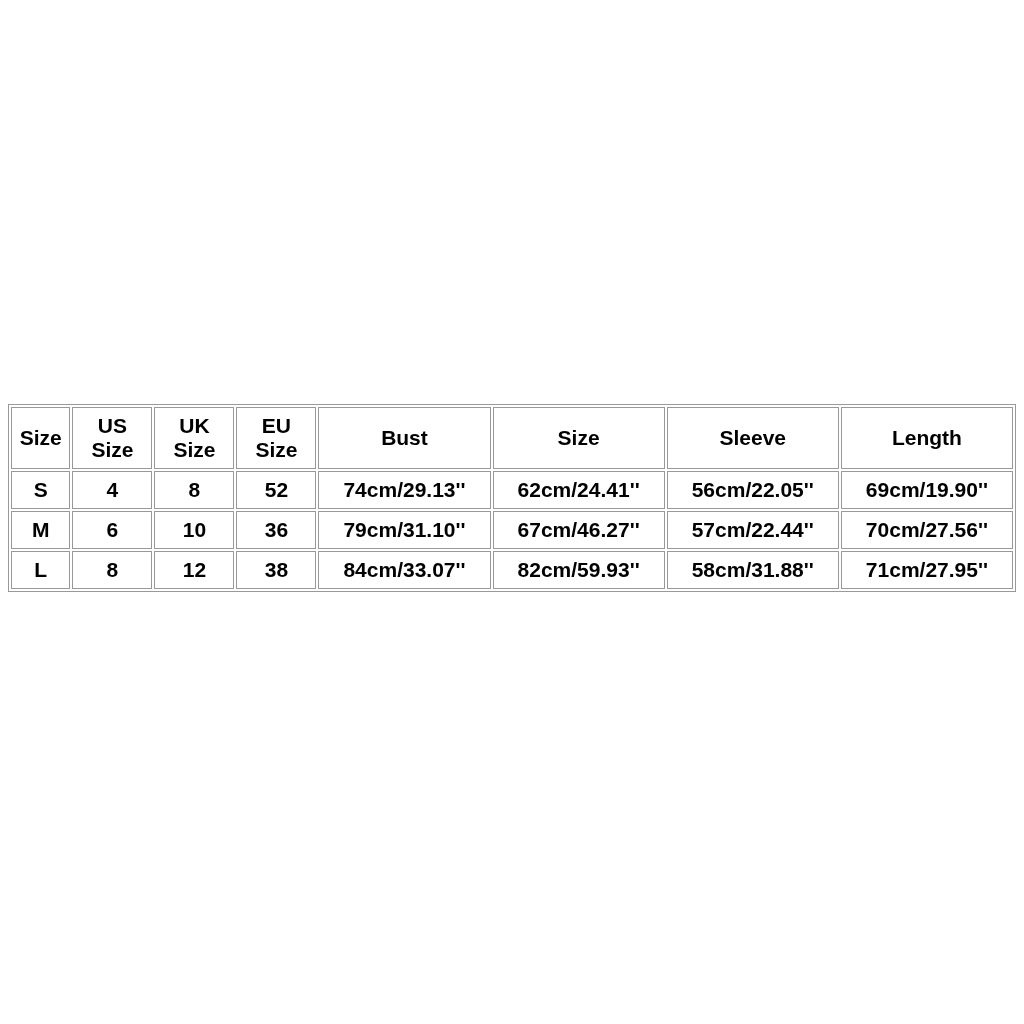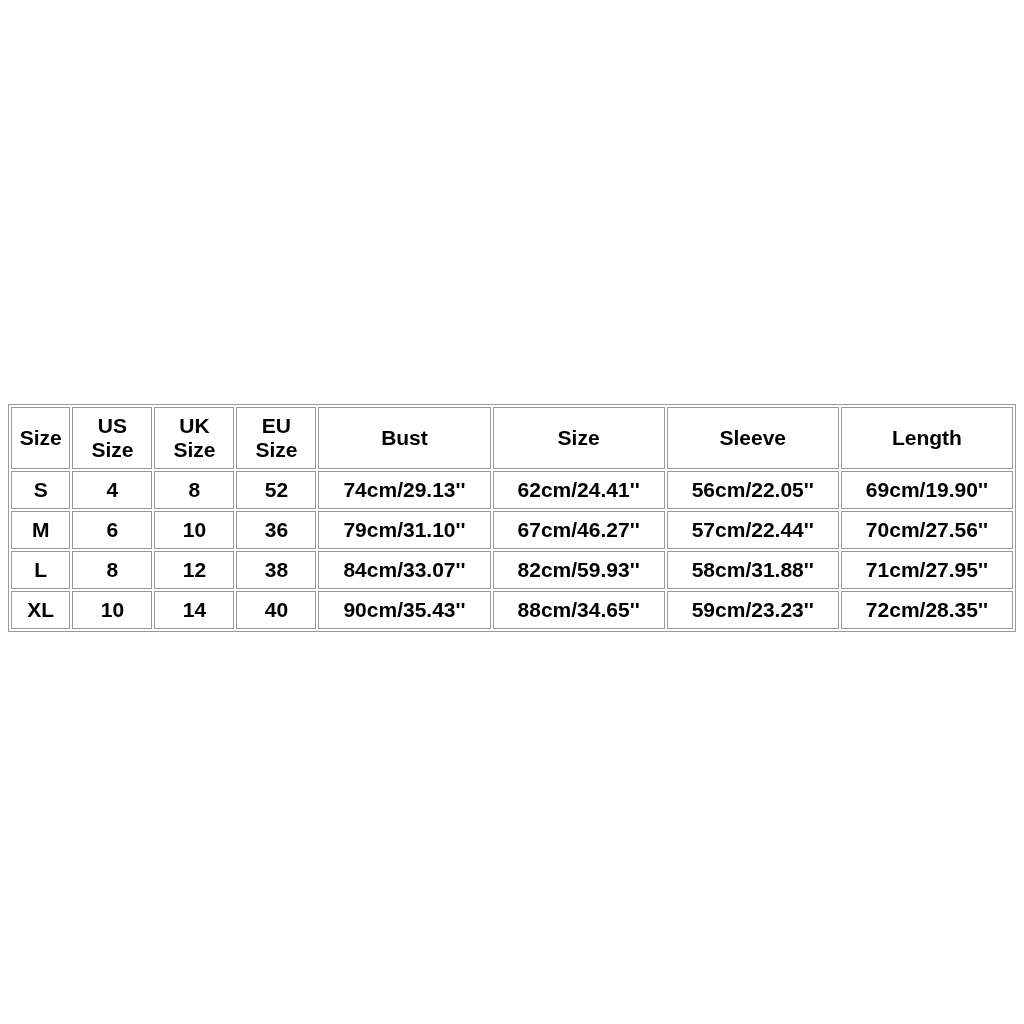--- a/index.html
+++ b/index.html
@@ -99,25 +99,15 @@
       <tr>
         <td>L</td>
         <td>8</td>
         <td>12</td>
         <td>38</td>
         <td>84cm/33.07''</td>
         <td>82cm/59.93''</td>
         <td>58cm/31.88''</td>
         <td>71cm/27.95''</td>
       </tr>
-      <tr>
-        <td>XL</td>
-        <td>10</td>
-        <td>14</td>
-        <td>40</td>
-        <td>90cm/35.43''</td>
-        <td>88cm/34.65''</td>
-        <td>59cm/23.23''</td>
-        <td>72cm/28.35''</td>
-      </tr>
     </tbody>
   </table>
 </div>
 
 </body></html>

